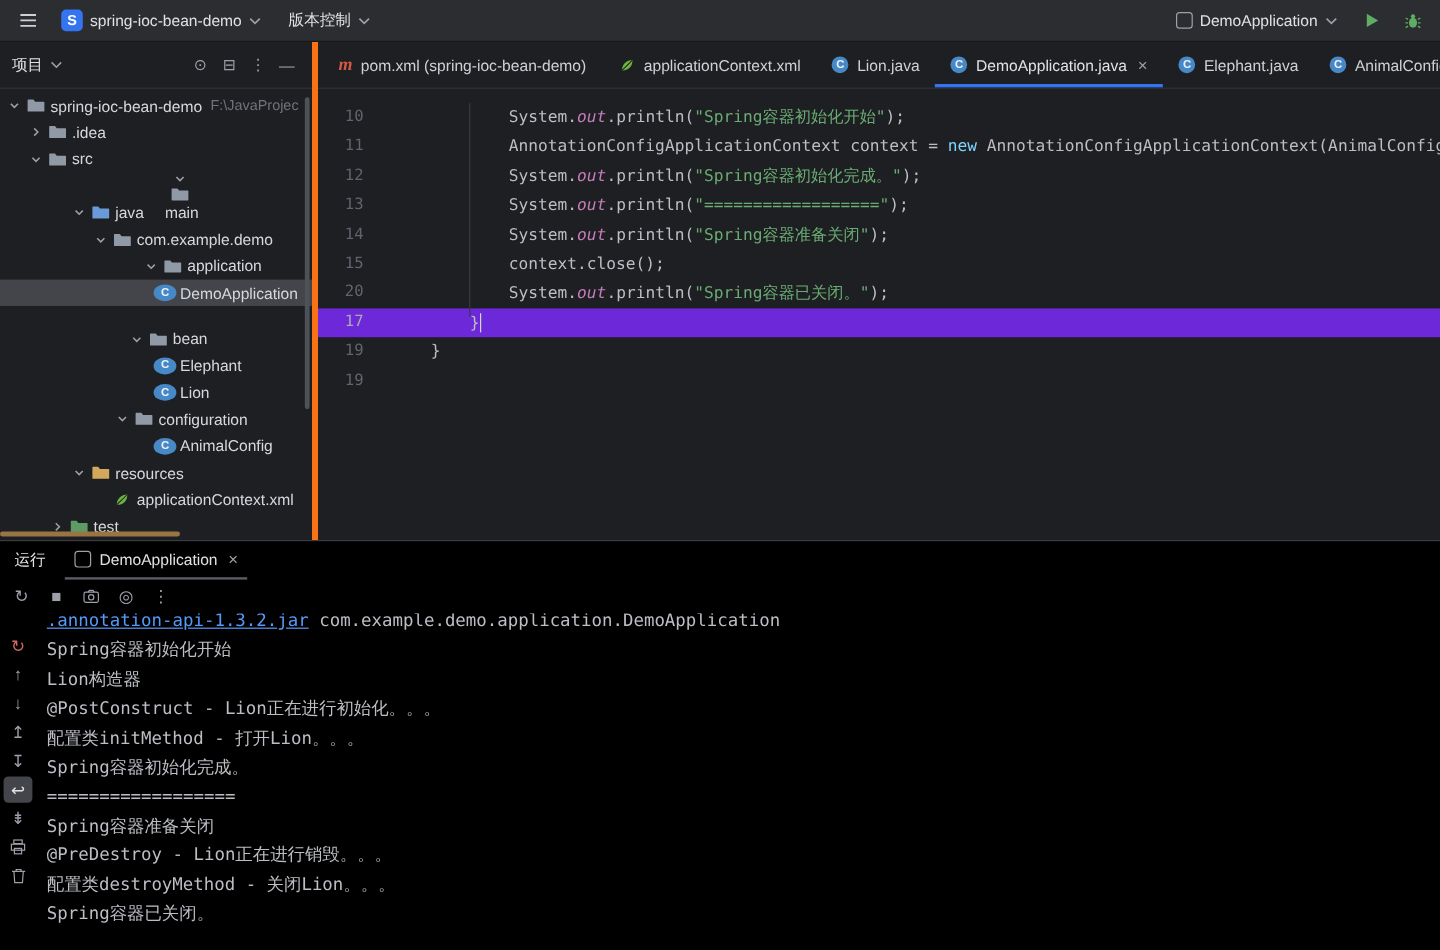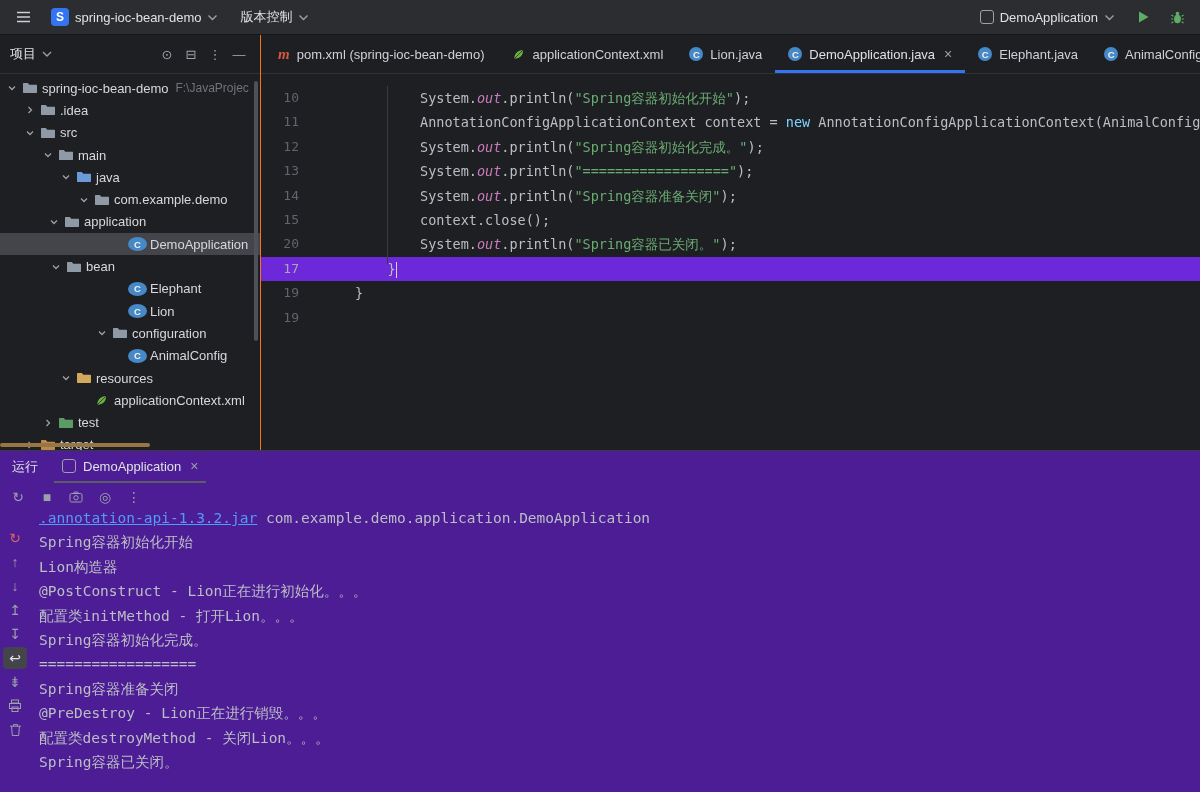--- a/index.html
+++ b/index.html
@@ -13,21 +13,21 @@
   .tb-left,.tb-right{display:flex;align-items:center;gap:8px}
   .tb-widget{display:flex;align-items:center;gap:6px;padding:3px 7px;border-radius:6px;cursor:default}
   .logo-s{width:18px;height:18px;border-radius:4px;background:#3574f0;color:#fff;font-weight:bold;
           font-size:12px;display:inline-flex;align-items:center;justify-content:center}
   .tool-btn{width:26px;height:26px;display:inline-flex;align-items:center;justify-content:center;
             border-radius:4px;color:#9da0a8;font-size:14px}
   .runcfg-icon{width:12px;height:12px;border:1.5px solid #9da0a8;border-radius:3px;display:inline-block}
 
   
   .main{flex:1;display:flex;min-height:0}
-  .project-panel{width:260px;min-width:260px;border-right:1px solid #f97316;display:flex;
+  .project-panel{width:260px;min-width:260px;border-right:5px solid #f97316;display:flex;
                  flex-direction:column;position:relative;overflow:hidden}
   .panel-header{height:38px;min-height:38px;display:flex;align-items:center;gap:6px;
                 padding:0 10px;border-bottom:1px solid #303236}
   .ph-icons{margin-left:auto;display:flex;align-items:center;gap:2px;color:#9da0a8}
   .ph-icons .tool-btn{width:22px;height:22px;font-size:13px}
   .tree{flex:1;overflow:hidden;padding-top:3px;color:#d5d8dd}
   .tree-row{height:22.3px;display:flex;align-items:center;white-space:nowrap}
   .tree-row.selected{background:#43454a}
   .tree-chev{width:16px;min-width:16px;display:inline-flex;justify-content:center;align-items:center}
   .tree-icon{width:19px;min-width:19px;display:inline-flex;justify-content:center;align-items:center}
@@ -53,21 +53,21 @@
   .code-line.active .lnum{color:#a9abb2}
   .lcode{white-space:pre}
   .tok-plain{color:#bcbec4}
   .tok-string{color:#6aab73}
   .tok-keyword{color:#7dd3fc}
   .tok-field{color:#c77dbb;font-style:italic}
   .caret{display:inline-block;width:1.5px;height:16px;background:#d4d6da;vertical-align:middle}
 
   
   .run-panel{height:342px;min-height:342px;box-sizing:border-box;border-top:1px solid #393b40;
-             display:flex;flex-direction:column;background:#4c1d95}
+             display:flex;flex-direction:column;background:#000000}
   .run-header{height:32px;min-height:32px;display:flex;align-items:stretch;gap:16px;padding:0 12px}
   .run-title{display:flex;align-items:center;color:#dfe1e5}
   .run-tab{display:flex;align-items:center;gap:7px;padding:0 8px;border-bottom:2px solid #5a5d63;color:#dfe1e5}
   .run-toolbar{height:28px;min-height:28px;display:flex;align-items:center;gap:3px;padding:0 5px;color:#9da0a8}
   .run-body{flex:1;display:flex;min-height:0;overflow:hidden}
   .console-gutter{width:30px;min-width:30px;display:flex;flex-direction:column;align-items:center;
                   padding-top:16px;gap:2px}
   .gutter-btn{width:24px;height:22px;display:inline-flex;align-items:center;justify-content:center;
               border-radius:4px;color:#9da0a8;font-size:14px}
   .gutter-btn.selected{background:#43454a;color:#dfe1e5}
@@ -198,21 +198,21 @@
                 <path d="M2 3.5 5 6.5 8 3.5" fill="none" stroke="#9da0a8" stroke-width="1.3"></path>
               </svg>
             </span>
             <span class="icon tree-icon">
               <svg width="16" height="16" viewBox="0 0 16 16">
                 <path d="M1.5 3h4.3l1.5 1.8h7.2c.3 0 .5.2.5.5v7.2c0 .3-.2.5-.5.5H1.5c-.3 0-.5-.2-.5-.5V3.5c0-.3.2-.5.5-.5z" fill="#8f9aa6"></path>
               </svg>
             </span>
             <span class="tree-label">src</span>
           </div>
-          <div class="tree-row" style="padding-left: 40px;">
+          <div class="tree-row" style="padding-left: 40px; flex-direction: column;">
             <span class="tree-chev">
               <svg width="10" height="10" viewBox="0 0 10 10">
                 <path d="M2 3.5 5 6.5 8 3.5" fill="none" stroke="#9da0a8" stroke-width="1.3"></path>
               </svg>
             </span>
             <span class="icon tree-icon">
               <svg width="16" height="16" viewBox="0 0 16 16">
                 <path d="M1.5 3h4.3l1.5 1.8h7.2c.3 0 .5.2.5.5v7.2c0 .3-.2.5-.5.5H1.5c-.3 0-.5-.2-.5-.5V3.5c0-.3.2-.5.5-.5z" fill="#8f9aa6"></path>
               </svg>
             </span>
@@ -237,39 +237,39 @@
                 <path d="M2 3.5 5 6.5 8 3.5" fill="none" stroke="#9da0a8" stroke-width="1.3"></path>
               </svg>
             </span>
             <span class="icon tree-icon">
               <svg width="16" height="16" viewBox="0 0 16 16">
                 <path d="M1.5 3h4.3l1.5 1.8h7.2c.3 0 .5.2.5.5v7.2c0 .3-.2.5-.5.5H1.5c-.3 0-.5-.2-.5-.5V3.5c0-.3.2-.5.5-.5z" fill="#8f9aa6"></path>
               </svg>
             </span>
             <span class="tree-label">com.example.demo</span>
           </div>
-          <div class="tree-row" style="padding-left: 46px;">
+          <div class="tree-row" style="padding-left: 118px;">
             <span class="tree-chev">
               <svg width="10" height="10" viewBox="0 0 10 10">
                 <path d="M2 3.5 5 6.5 8 3.5" fill="none" stroke="#9da0a8" stroke-width="1.3"></path>
               </svg>
             </span>
             <span class="icon tree-icon">
               <svg width="16" height="16" viewBox="0 0 16 16">
                 <path d="M1.5 3h4.3l1.5 1.8h7.2c.3 0 .5.2.5.5v7.2c0 .3-.2.5-.5.5H1.5c-.3 0-.5-.2-.5-.5V3.5c0-.3.2-.5.5-.5z" fill="#8f9aa6"></path>
               </svg>
             </span>
             <span class="tree-label">application</span>
           </div>
           <div class="tree-row selected" style="padding-left: 112px;">
             <span class="tree-chev"></span>
             <span class="class-badge tree-icon">C</span>
             <span class="tree-label">DemoApplication</span>
           </div>
-          <div class="tree-row" style="padding-left: 48px;">
+          <div class="tree-row" style="padding-left: 106px; margin-top: 16px;">
             <span class="tree-chev">
               <svg width="10" height="10" viewBox="0 0 10 10">
                 <path d="M2 3.5 5 6.5 8 3.5" fill="none" stroke="#9da0a8" stroke-width="1.3"></path>
               </svg>
             </span>
             <span class="icon tree-icon">
               <svg width="16" height="16" viewBox="0 0 16 16">
                 <path d="M1.5 3h4.3l1.5 1.8h7.2c.3 0 .5.2.5.5v7.2c0 .3-.2.5-.5.5H1.5c-.3 0-.5-.2-.5-.5V3.5c0-.3.2-.5.5-.5z" fill="#8f9aa6"></path>
               </svg>
             </span>

